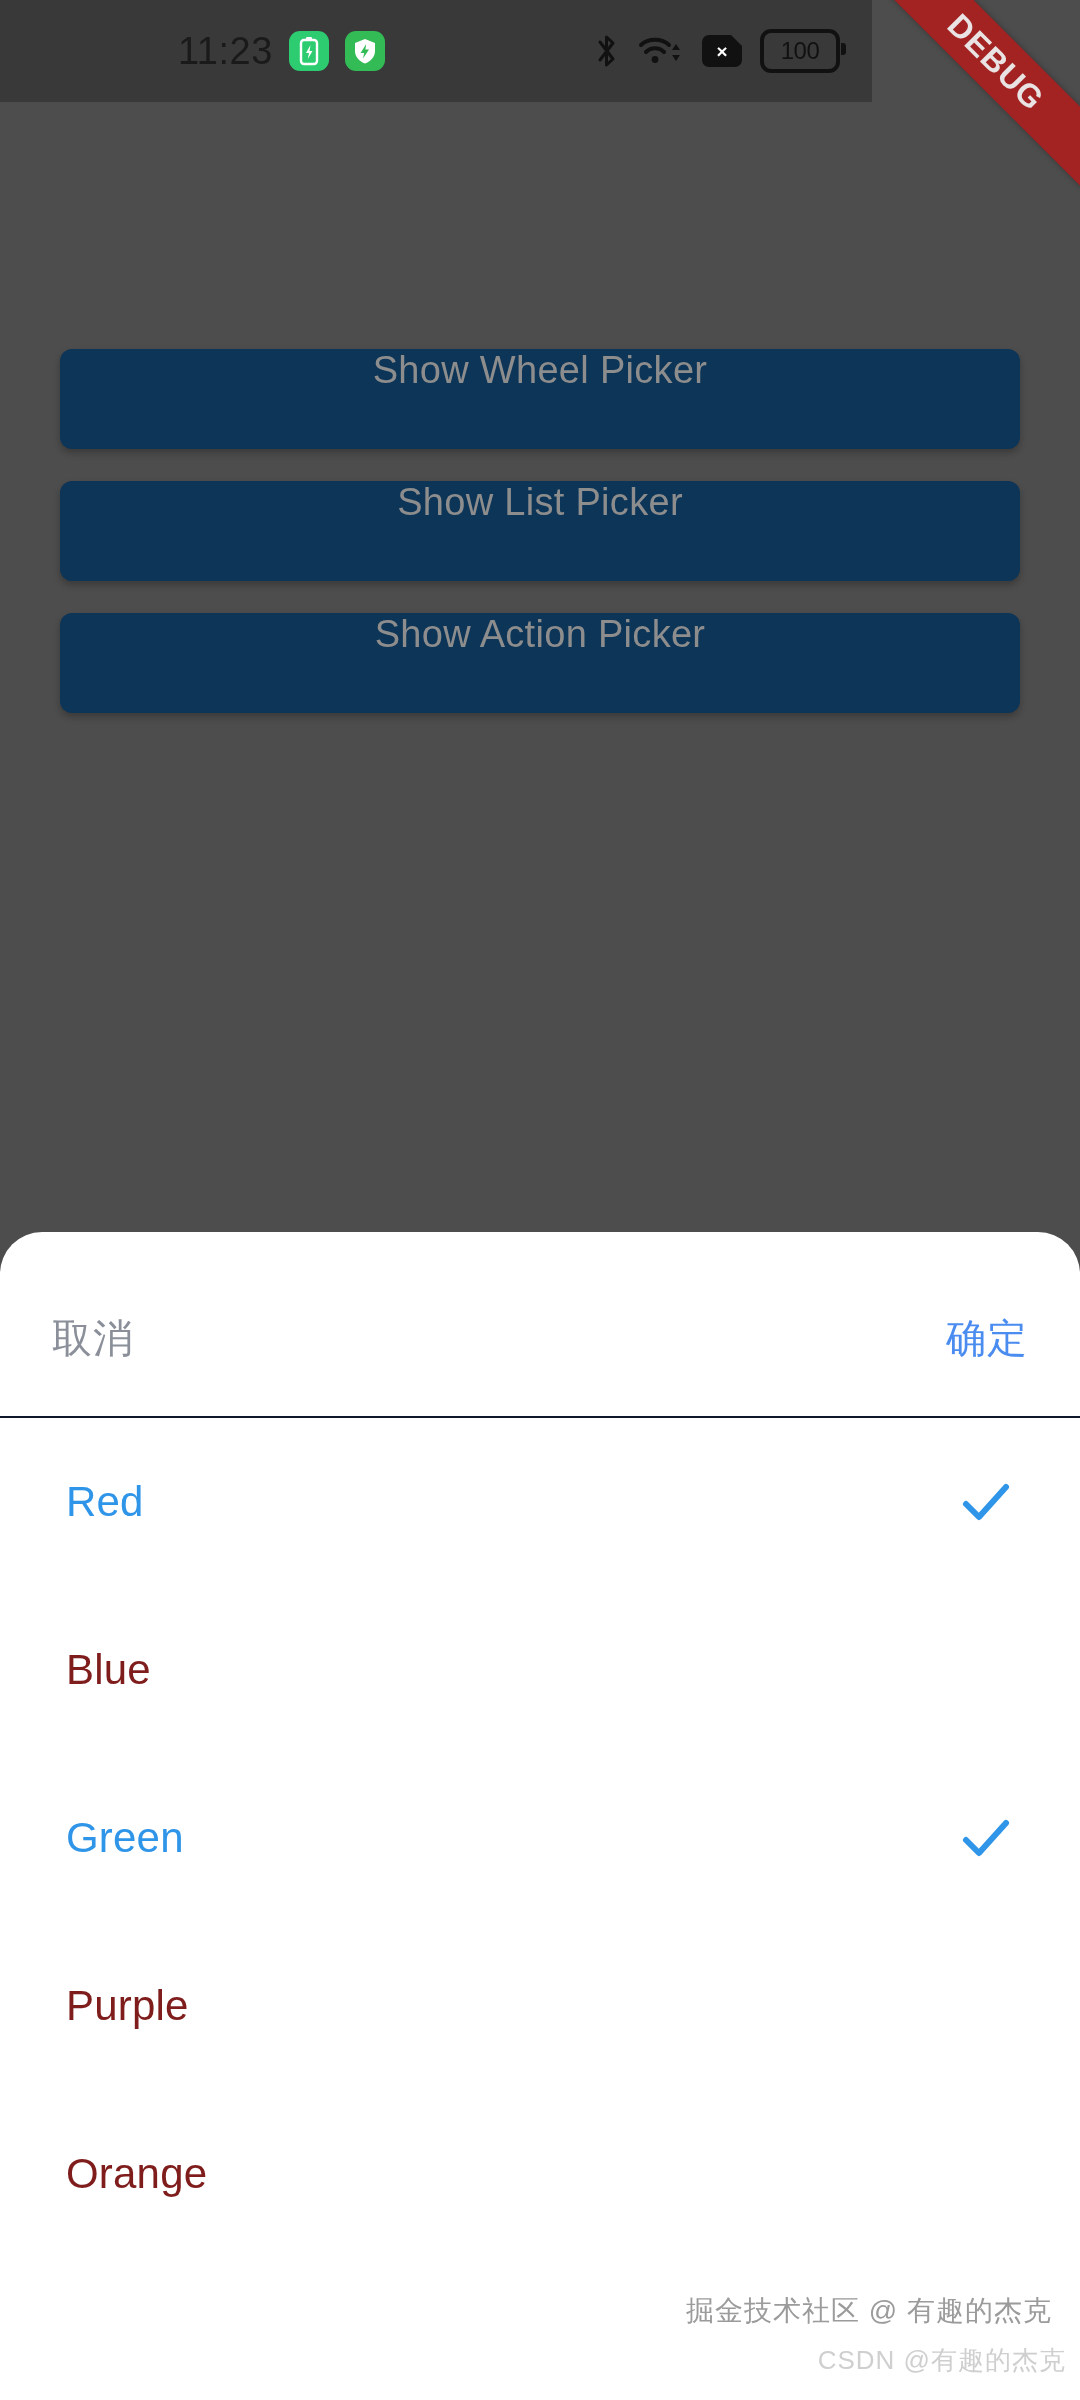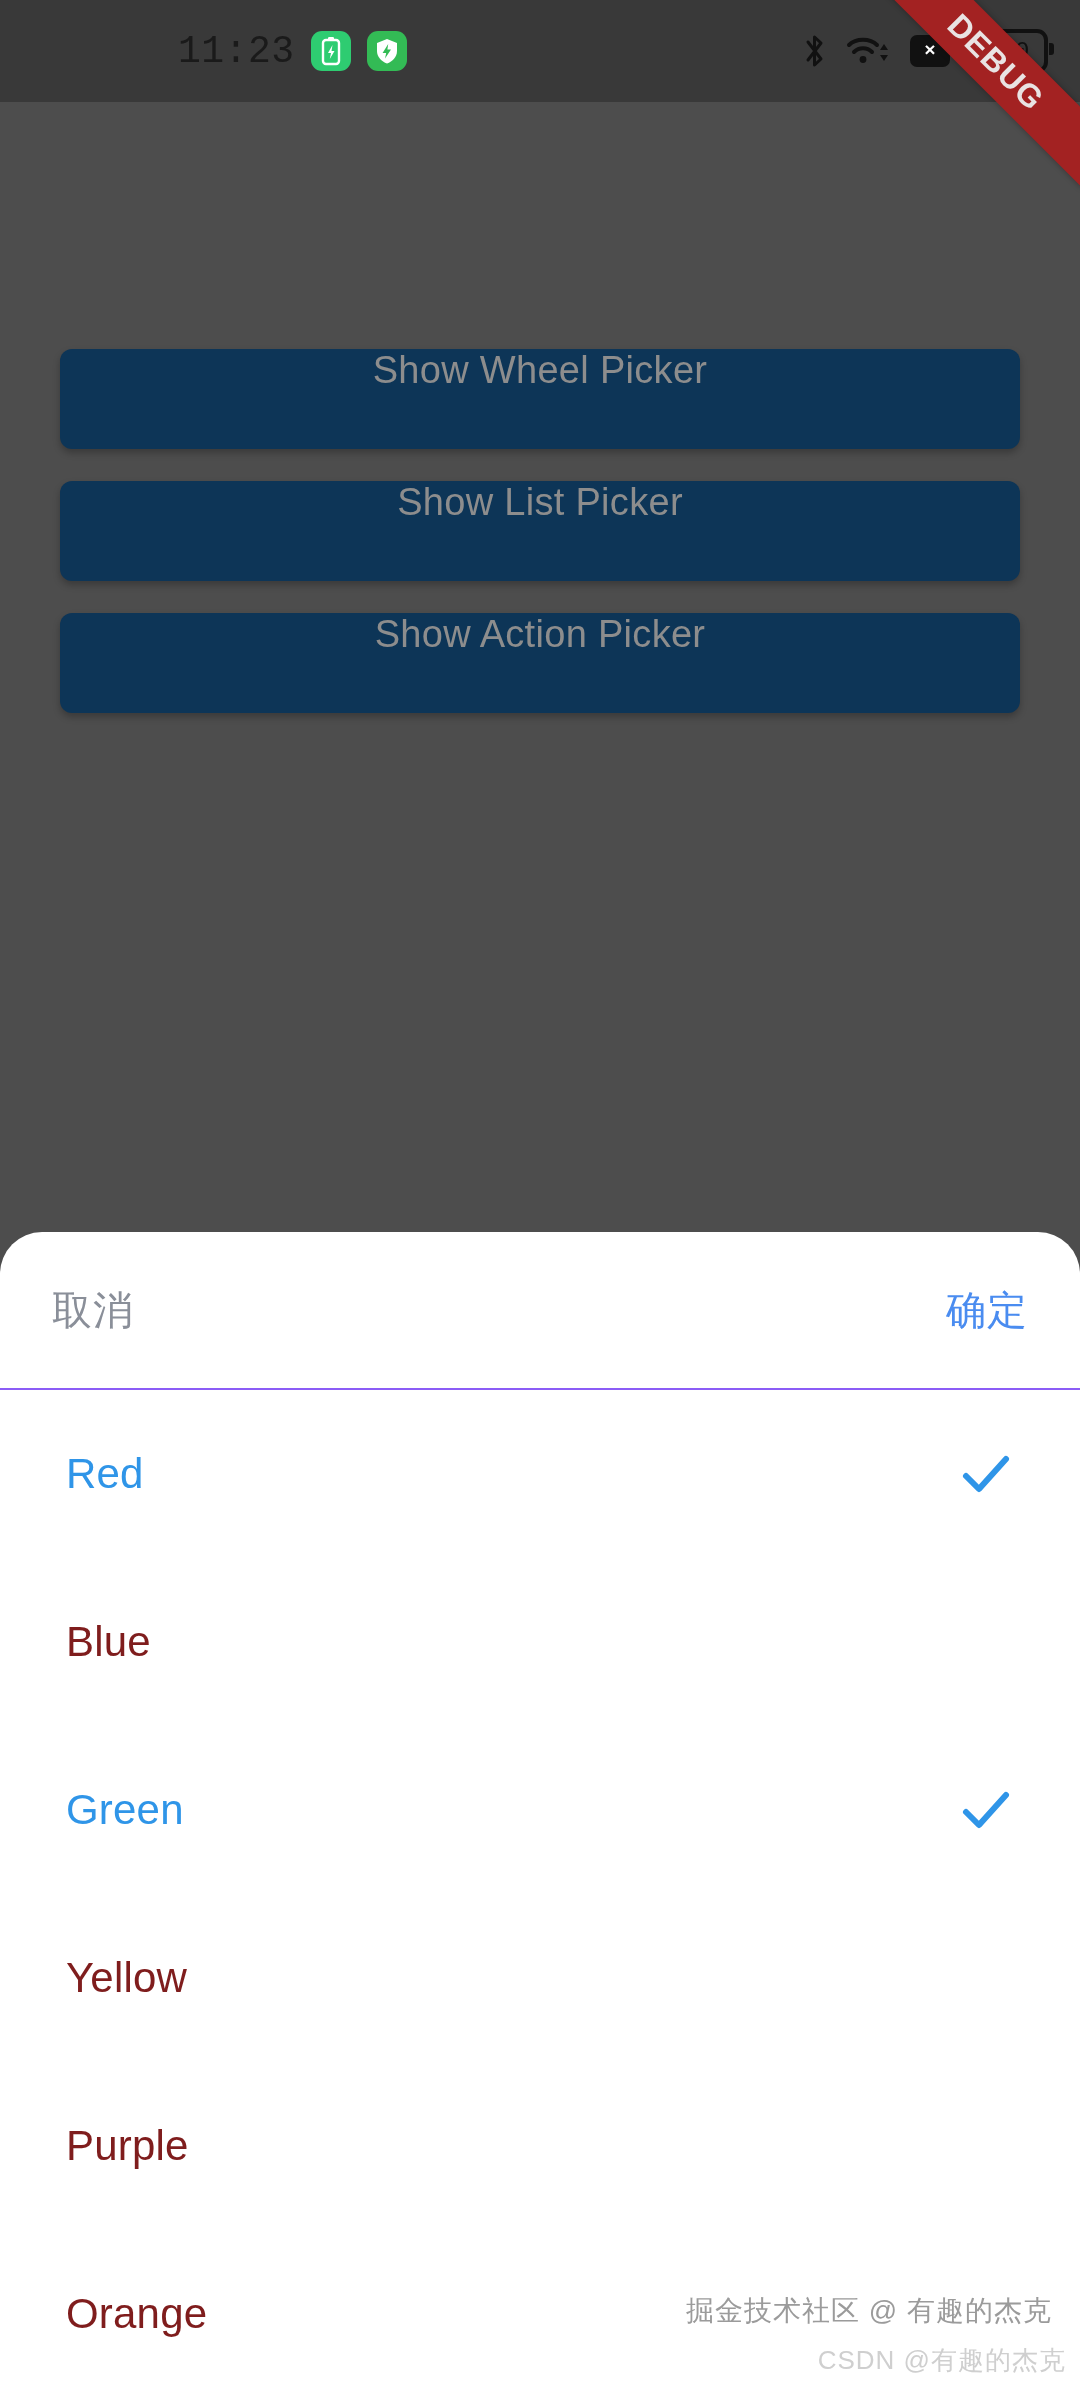--- a/index.html
+++ b/index.html
@@ -20,24 +20,23 @@
   
   .app-layer {
     position: absolute;
     left: 0; top: 0;
     width: 1080px;
     height: 2400px;
   }
   .status-bar {
     position: absolute;
     left: 0; top: 0;
-    width: 1080px;
+    width: 872px;
     height: 102px;
     background: #393939;
-    font-family: Liberation Mono, monospace;
   }
   .sb-left {
     position: absolute;
     left: 178px;
     top: 0;
     height: 102px;
     display: flex;
     align-items: center;
     gap: 16px;
   }
@@ -210,21 +209,22 @@
     background: #ffffff;
     border-radius: 42px 42px 0 0;
     z-index: 30;
     overflow: hidden;
   }
   .sheet-header {
     position: relative;
     height: 156px;
     display: flex;
     align-items: center;
-    border-bottom: 2px solid #8b5cf6;
+    border-bottom: 2px solid #0f172a;
+    margin-top: 28px;
   }
   .sheet-cancel {
     position: absolute;
     left: 52px;
     font-size: 40px;
     color: #8a8f99;
     letter-spacing: 1px;
     background: none;
     border: none;
     padding: 0;
@@ -393,28 +393,20 @@
       </div>
       <div class="option-row selected">
         <span class="option-label">Green</span>
         <span class="check-icon">
           <svg width="56" height="56" viewBox="0 0 56 56" aria-hidden="true">
             <path d="M8 30 L21 43 L48 13" fill="none" stroke="#2f95e8" stroke-width="6" stroke-linecap="round" stroke-linejoin="round"></path>
           </svg>
         </span>
       </div>
       <div class="option-row">
-        <span class="option-label">Yellow</span>
-        <span class="check-icon">
-          <svg width="56" height="56" viewBox="0 0 56 56" aria-hidden="true">
-            <path d="M8 30 L21 43 L48 13" fill="none" stroke="#2f95e8" stroke-width="6" stroke-linecap="round" stroke-linejoin="round"></path>
-          </svg>
-        </span>
-      </div>
-      <div class="option-row">
         <span class="option-label">Purple</span>
         <span class="check-icon">
           <svg width="56" height="56" viewBox="0 0 56 56" aria-hidden="true">
             <path d="M8 30 L21 43 L48 13" fill="none" stroke="#2f95e8" stroke-width="6" stroke-linecap="round" stroke-linejoin="round"></path>
           </svg>
         </span>
       </div>
       <div class="option-row">
         <span class="option-label">Orange</span>
         <span class="check-icon">

